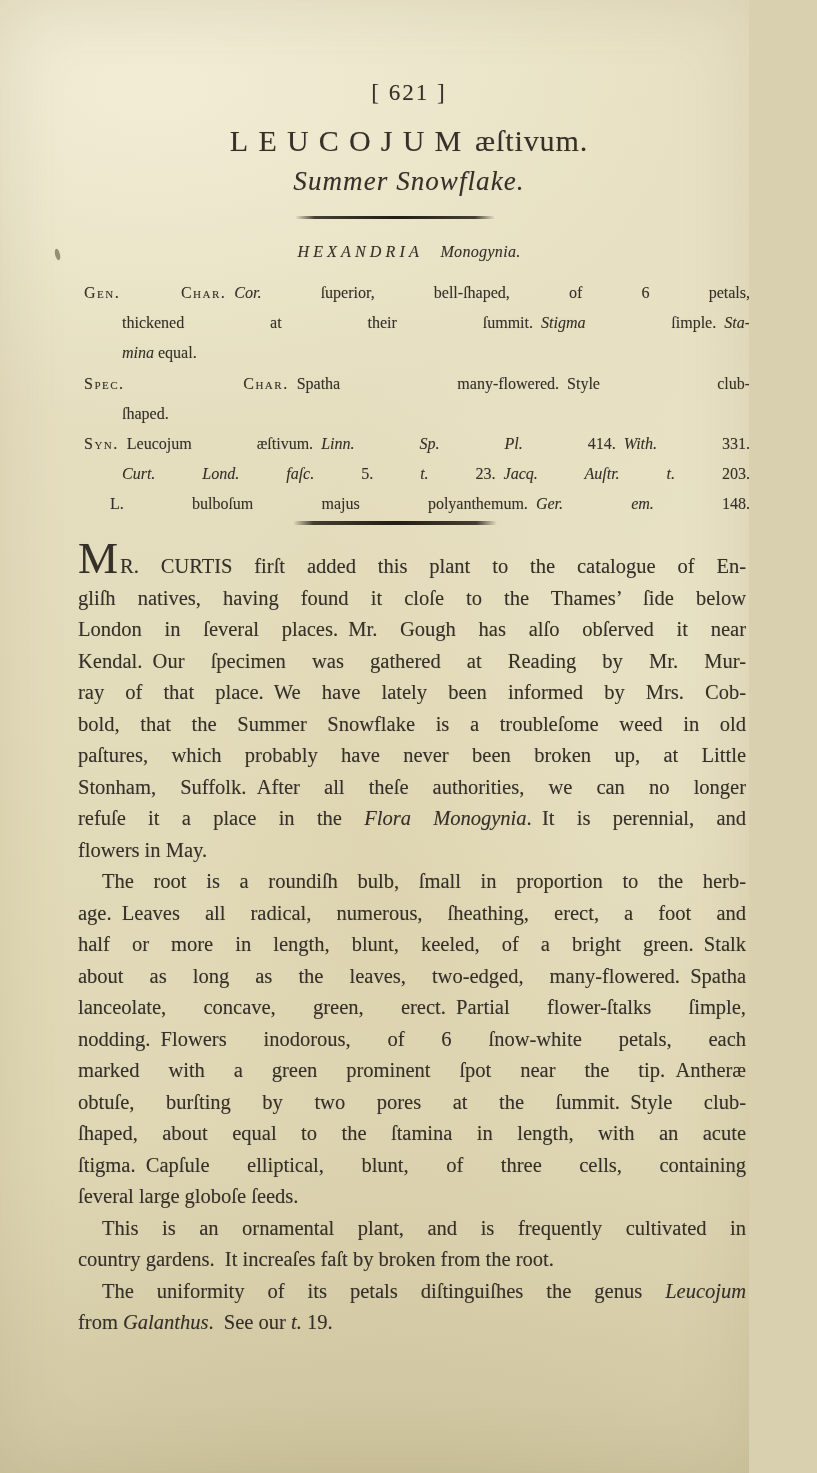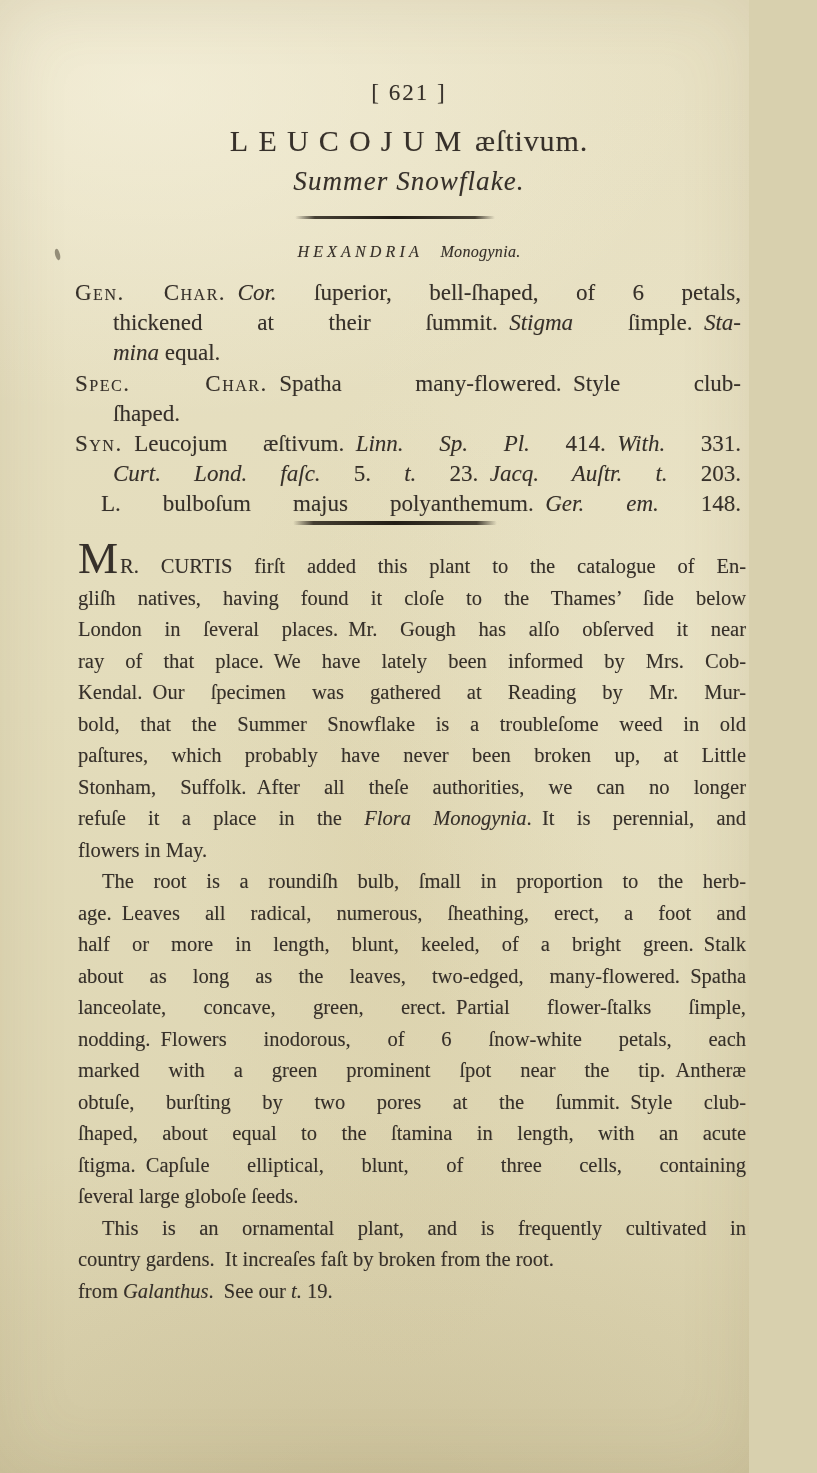--- a/index.html
+++ b/index.html
@@ -25,21 +25,21 @@
   .title .genus{letter-spacing:.34em;margin-right:.12em;}
   .title .species{letter-spacing:.03em;}
   .common{top:166px;font-size:27px;font-style:italic;letter-spacing:.04em;}
   .rule{position:absolute;height:4px;border-radius:2px;
     background:linear-gradient(90deg, rgba(40,34,25,0) 0%, rgba(40,34,25,.85) 10%, #221d15 50%, rgba(40,34,25,.85) 90%, rgba(40,34,25,0) 100%);}
   .rule1{left:295px;top:216px;width:200px;height:3px;}
   .rule2{left:293px;top:521px;width:204px;}
   .classline{top:243px;font-size:16px;font-style:italic;}
   .classline .cls{letter-spacing:.26em;}
   .classline .ord{margin-left:1.1em;letter-spacing:.02em;}
-  .taxo{position:absolute;left:75px;top:278px;width:666px;font-size:23px;line-height:30.2px;}
+  .taxo{position:absolute;left:84px;top:278px;width:666px;font-size:16px;line-height:30.2px;}
   .bodytext{position:absolute;left:78px;top:543px;width:668px;font-size:20.5px;line-height:31.5px;}
   .tl{min-height:1em;}
   .tl.just{text-align:justify;text-align-last:justify;}
   .tl.ind1{padding-left:38px;}
   .tl.ind2{padding-left:26px;}
   .tl.ind3{text-indent:24px;}
   .i{font-style:italic;text-align:center;}
   .sc{font-variant:small-caps;letter-spacing:1.5px;}
   .dc{font-size:45px;line-height:31.5px;letter-spacing:1px;margin-right:1px;}
   .speck{position:absolute;left:55px;top:249px;width:5px;height:11px;border-radius:60% 40% 55% 45%;
@@ -83,22 +83,22 @@
       </div>
   </div>
 
   <div class="rule rule2"></div>
 
   <div class="bodytext">
     <div>
         <div class="tl ind0 just"><span class="dc">M</span><span>R. CURTIS firſt added this plant to the catalogue of En-</span></div>
         <div class="tl ind0 just"><span>gliſh natives, having found it cloſe to the Thames’ ſide below</span></div>
         <div class="tl ind0 just"><span>London in ſeveral places. Mr. Gough has alſo obſerved it near</span></div>
+        <div class="tl ind0 just"><span>Kendal. Our ſpecimen was gathered at Reading by Mr. Mur-</span></div>
         <div class="tl ind0 just"><span>ray of that place. We have lately been informed by Mrs. Cob-</span></div>
-        <div class="tl ind0 just"><span>Kendal. Our ſpecimen was gathered at Reading by Mr. Mur-</span></div>
         <div class="tl ind0 just"><span>bold, that the Summer Snowflake is a troubleſome weed in old</span></div>
         <div class="tl ind0 just"><span>paſtures, which probably have never been broken up, at Little</span></div>
         <div class="tl ind0 just"><span>Stonham, Suffolk. After all theſe authorities, we can no longer</span></div>
         <div class="tl ind0 just"><span>refuſe it a place in the </span><span class="i">Flora Monogynia</span><span>. It is perennial, and</span></div>
         <div class="tl ind0"><span>flowers in May.</span></div>
       </div>
     <div>
         <div class="tl ind3 just"><span>The root is a roundiſh bulb, ſmall in proportion to the herb-</span></div>
         <div class="tl ind0 just"><span>age. Leaves all radical, numerous, ſheathing, erect, a foot and</span></div>
         <div class="tl ind0 just"><span>half or more in length, blunt, keeled, of a bright green. Stalk</span></div>
@@ -109,19 +109,20 @@
         <div class="tl ind0 just"><span>obtuſe, burſting by two pores at the ſummit. Style club-</span></div>
         <div class="tl ind0 just"><span>ſhaped, about equal to the ſtamina in length, with an acute</span></div>
         <div class="tl ind0 just"><span>ſtigma. Capſule elliptical, blunt, of three cells, containing</span></div>
         <div class="tl ind0"><span>ſeveral large globoſe ſeeds.</span></div>
       </div>
     <div>
         <div class="tl ind3 just"><span>This is an ornamental plant, and is frequently cultivated in</span></div>
         <div class="tl ind0"><span>country gardens. It increaſes faſt by broken from the root.</span></div>
       </div>
     <div>
+        <div class="tl ind3 just"><span>The uniformity of its petals diſtinguiſhes the genus </span><span class="i">Leucojum</span></div>
         <div class="tl ind0"><span>from </span><span class="i">Galanthus</span><span>. See our </span><span class="i">t.</span><span> 19.</span></div>
       </div>
   </div>
 
   <div class="speck"></div>
 
 </div>
 
 </body></html>

